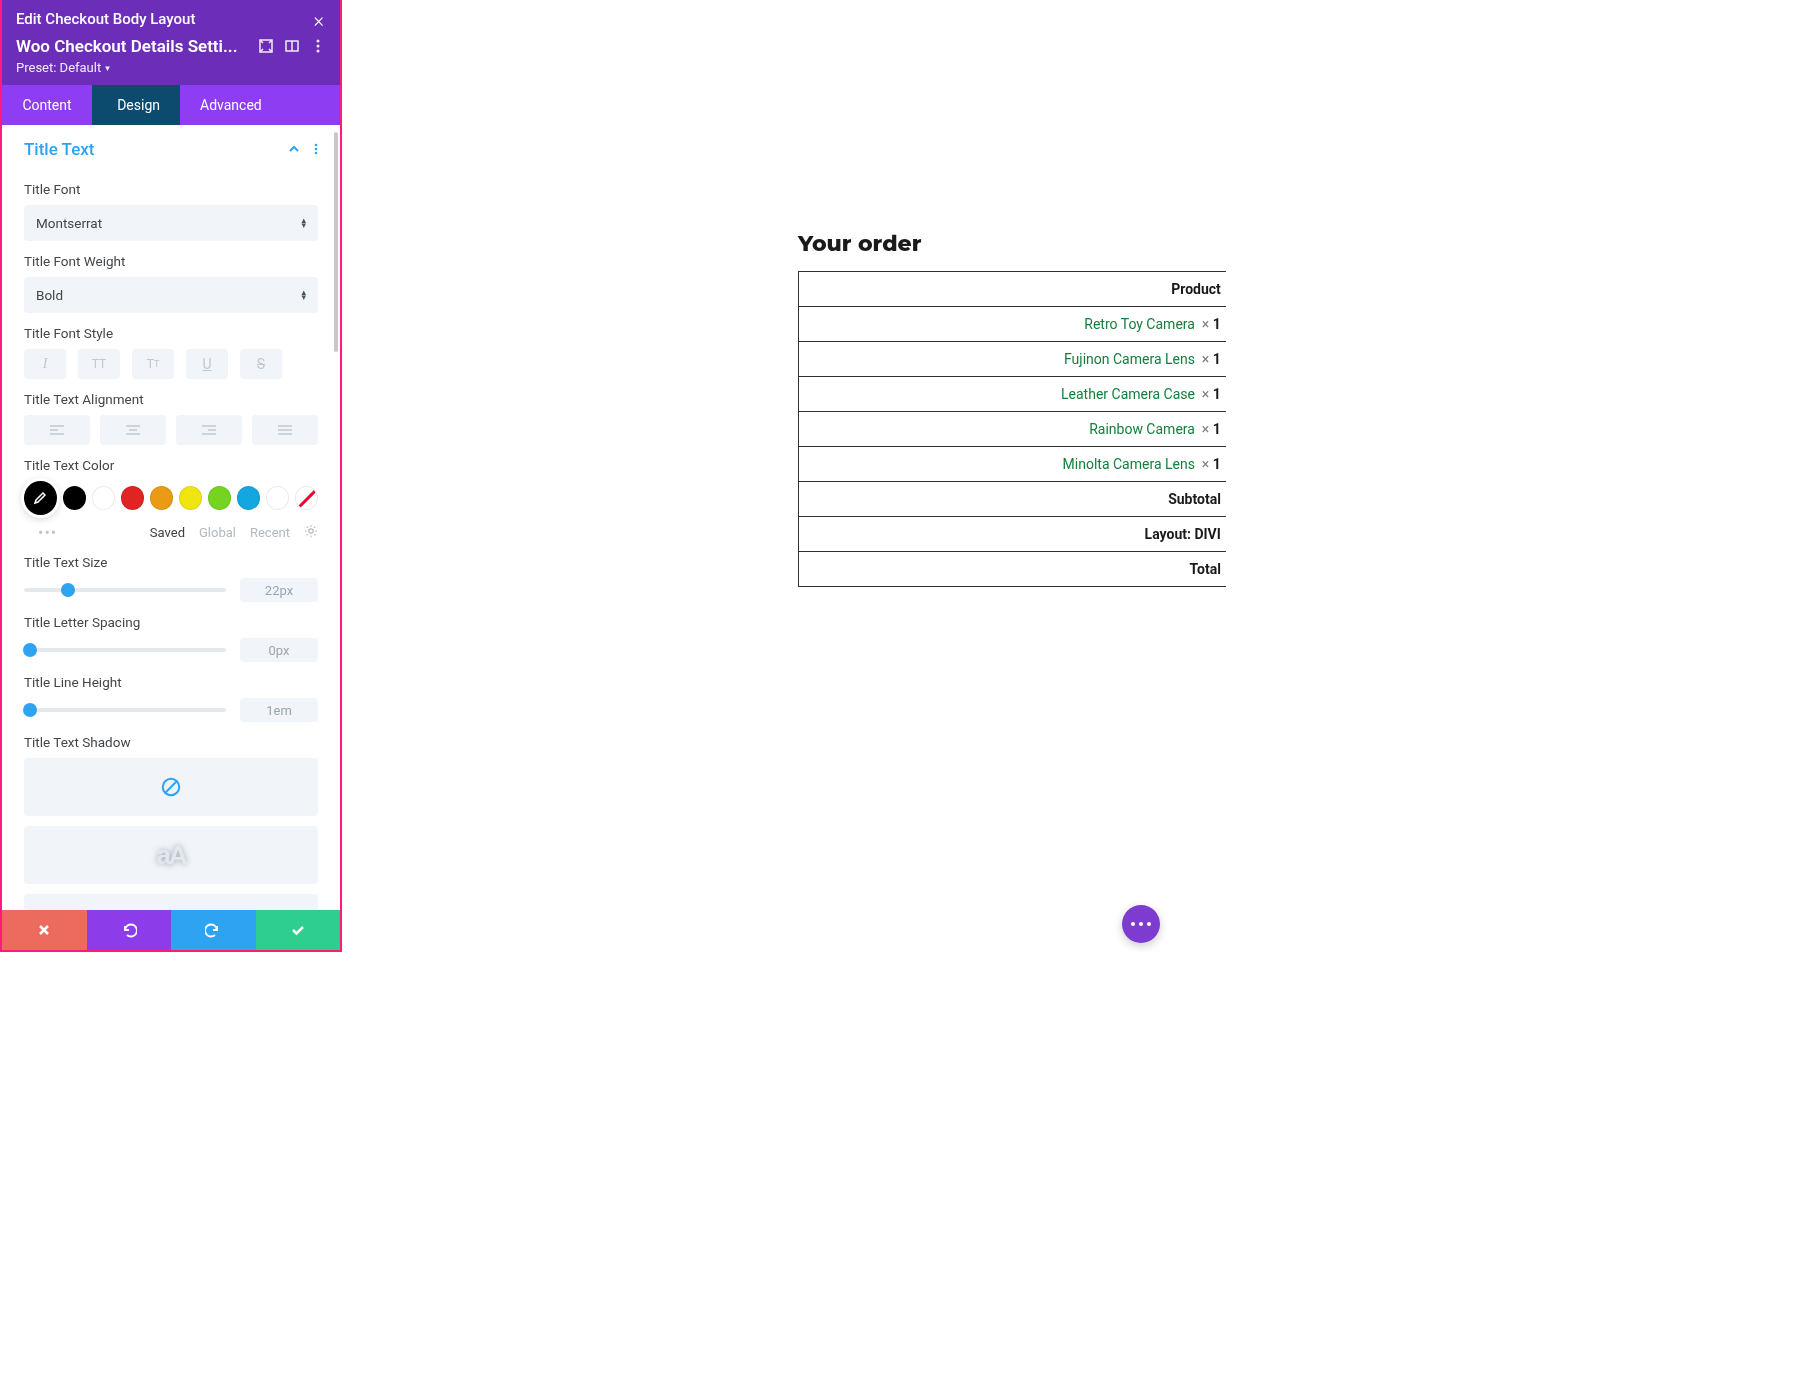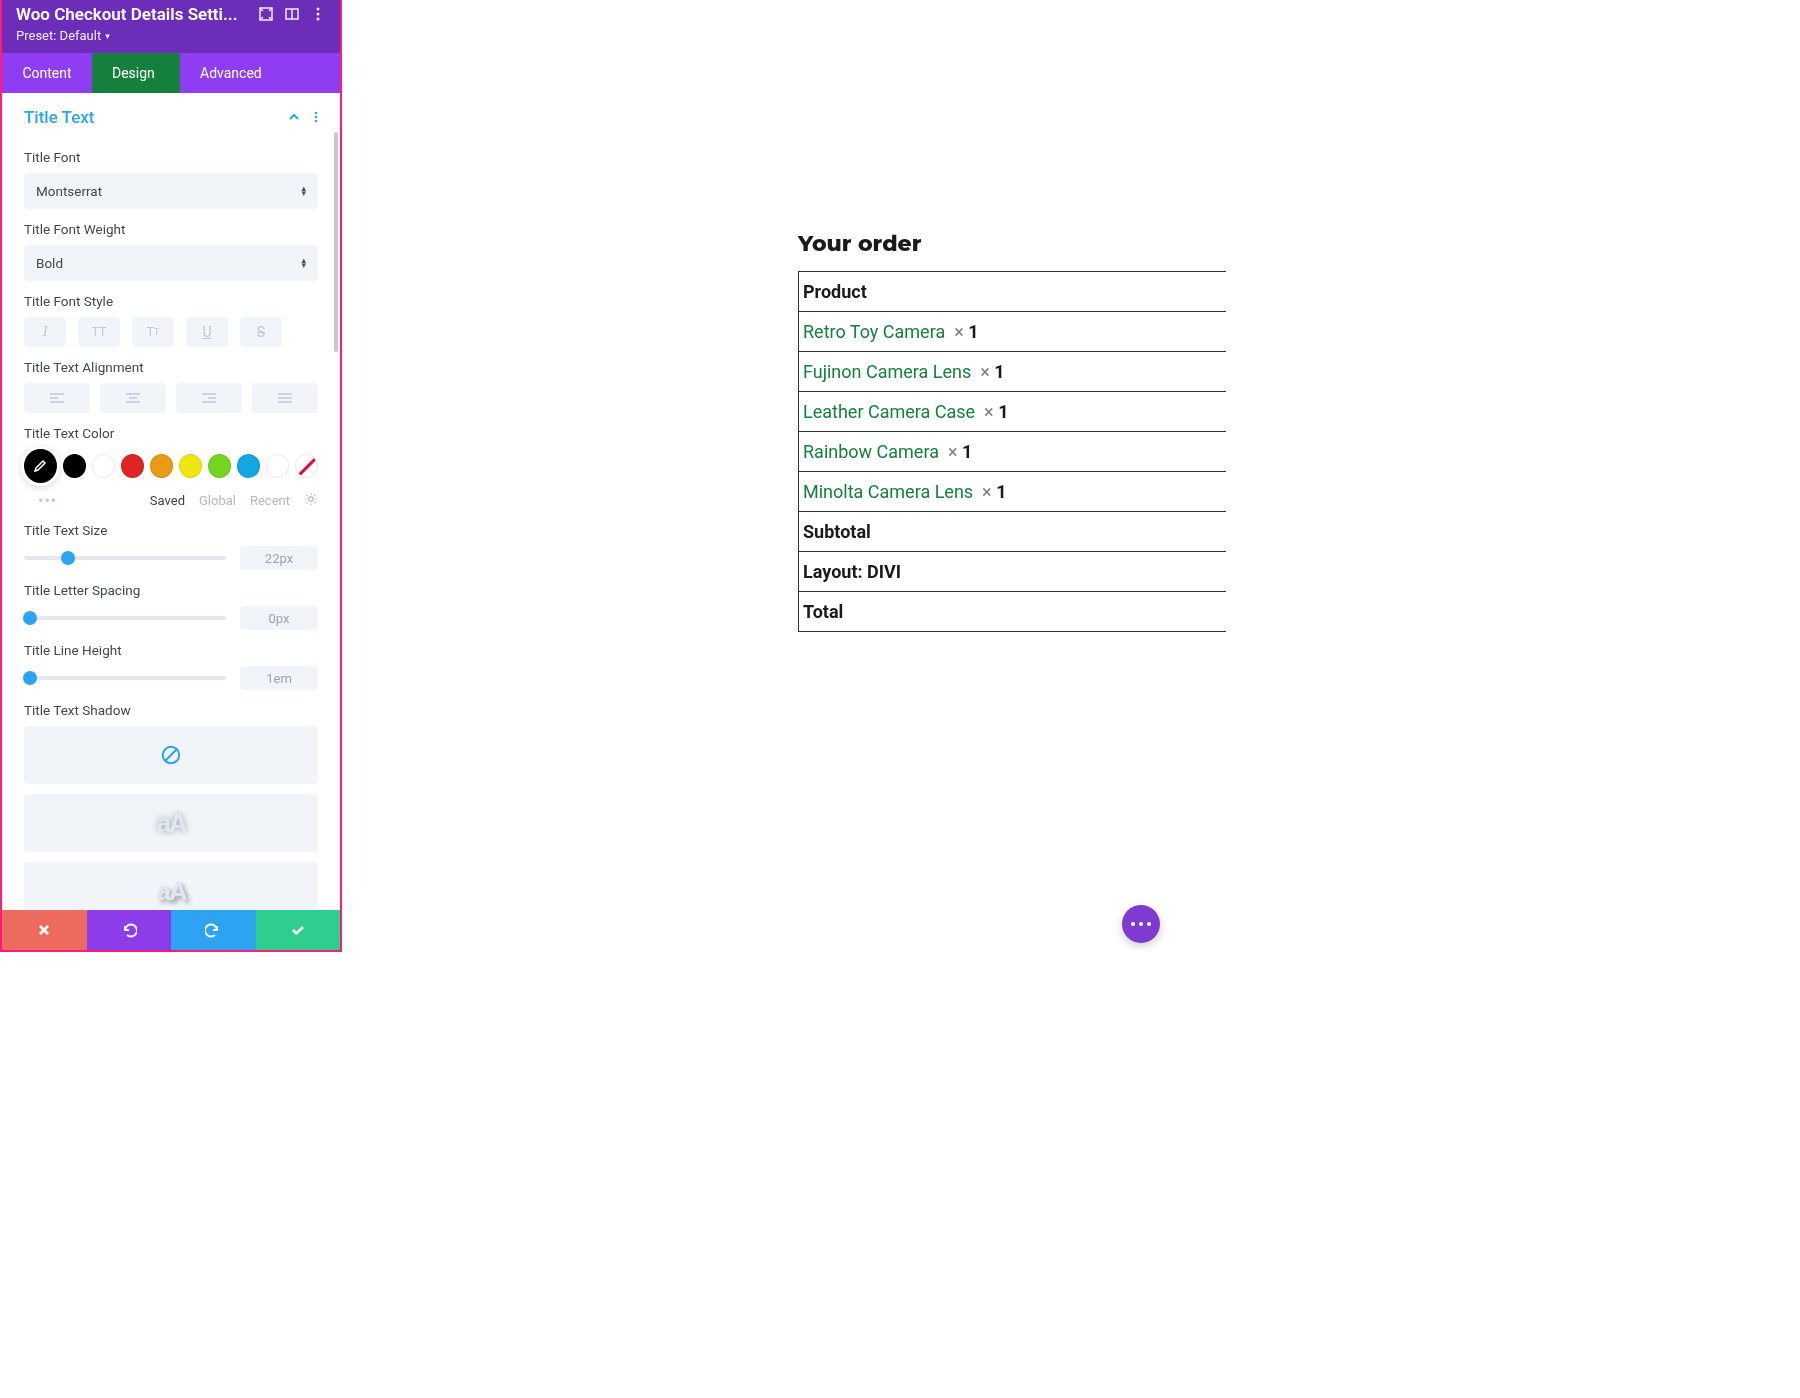--- a/index.html
+++ b/index.html
@@ -9,21 +9,21 @@
 .panel-header { background: #6c2eb9; color: #fff; padding: 0; }
 .title-bar { display: flex; align-items: center; justify-content: space-between; padding: 10px 14px 4px; font-size: 15px; font-weight: 500; }
 .title-bar .t { flex: 1; }
 .module-row { display: flex; align-items: center; padding: 4px 14px 2px; gap: 10px; }
 .module-row h2 { font-size: 17px; font-weight: 600; flex: 1; white-space: nowrap; overflow: hidden; text-overflow: ellipsis; }
 .module-row .hicon { width: 16px; height: 16px; display: inline-flex; align-items: center; justify-content: center; opacity: .9; }
 .preset-row { padding: 2px 14px 10px; font-size: 13px; opacity: .9; display:flex; align-items:center; gap:4px;}
 .tabs { display: flex; background: #8e3df2; }
 .tab { flex: 0 0 auto; padding: 12px 20px; font-size: 14px; color: #fff; cursor: pointer; }
 .tab.content-tab { flex: 0 0 90px; text-align:center;}
-.tab.design-tab { flex: 0 0 88px; background: #15803d; text-align:left;}
+.tab.design-tab { flex: 0 0 88px; background: #0c4a6e; text-align:right;}
 .tab.advanced-tab { flex: 0 0 100px; text-align:center;}
 .panel-body { background: #fff; flex: 1; overflow: hidden; position: relative; display:flex; flex-direction:column;border-radius:29px; }
 .scroll-area { flex:1; overflow:hidden; padding: 0; }
 .section-header { display: flex; align-items: center; justify-content: space-between; padding: 14px 18px 10px 22px; }
 .section-header .sh-title { color: #2ea3f2; font-size: 17px; font-weight: 500; }
 .section-header .sh-icons { display: flex; gap: 10px; align-items: center; }
 .sh-icons svg { width: 12px; height: 12px; }
 .opts { padding: 0 22px 12px; }
 .opt-label { font-size: 13.5px; color: #43474b; margin: 12px 0 8px; font-weight: 400; }
 .select { background: #f1f5f9; border: none; border-radius: 4px; padding: 10px 12px; font-size: 13.5px; color: #43474b; width: 100%; display: flex; align-items: center; justify-content: space-between; position: relative; }
@@ -65,40 +65,44 @@
 .pf-redo { background:#2ea3f2; }
 .pf-save { background:#2ecf8e; }
 .pf-btn svg { width:16px; height:16px; }
 .close-x { font-size:20px; font-weight:300; cursor:pointer; padding:0 6px; position:absolute; right:10px; top:8px;}
 .header-x-container{position:relative;}
 
 .preview { flex:1; background:#fff; position:relative; padding: 0; }
 .order-box { position:absolute; left:456px; top:230px; width:670px; }
 .order-title { font-family: Montserrat, Arial, sans-serif; font-size:22px; font-weight:800; color:#1a1a1a; margin-bottom:14px; }
 table.order { width:100%; border-collapse: collapse; border:1px solid #303030; }
-table.order th, table.order td { border:1px solid #303030; padding:9px 4px; font-size:18px; text-align:left; vertical-align:middle;}
+table.order th, table.order td { border:1px solid #303030; padding:9px 12px; font-size:14px; text-align:right; vertical-align:middle;}
 table.order th { font-weight:700; color:#1a1a1a;}
 table.order .col2 { width:35%; }
 .prod-name { color:#15803d; }
 .qty { color:#1a1a1a; font-weight:700; }
 .qty-x { color:#808080; font-weight:400;}
 .subtotal-label, .coupon-label, .total-label { font-weight:700; color:#1a1a1a;}
 .remove-link { color:#8cc6e9; font-weight:600; }
 .fab { position:absolute; left:780px; top:905px; width:38px; height:38px; background:#7e3bd0; border-radius:50%; display:flex; align-items:center; justify-content:center; color:#fff; cursor:pointer; box-shadow:0 3px 10px rgba(0,0,0,.2);}
 .fab span{ width:4px;height:4px;background:#fff;border-radius:50%; margin:0 2px;}
 .scrollbar-fake { position:absolute; right:2px; top:132px; bottom:42px; width:4px; }
 .scrollbar-fake::before{content:"";position:absolute; top:0; width:4px; height:220px; background:#c8c8c8; border-radius:2px;}
 .tri-down{font-size:9px;}
 </style>
 </head>
 <body>
 
 <div class="app">
   <div class="panel">
     <div class="panel-header header-x-container">
+      <div class="title-bar">
+        <span class="t">Edit Checkout Body Layout</span>
+        <span class="close-x">×</span>
+      </div>
       <div class="module-row">
         <h2>Woo Checkout Details Setti...</h2>
         <span class="hicon">
             <svg viewBox="0 0 16 16" fill="none" stroke="#fff" stroke-width="1.5">
               <rect x="2" y="2" width="12" height="12"></rect>
               <path d="M5 5l6 6M11 5l-6 6" opacity="0"></path>
               <path d="M6 2v3M2 6h3M10 14v-3M14 10h-3" opacity="0"></path>
               <path d="M2 2l3 3M14 14l-3-3M14 2l-3 3M2 14l3-3"></path>
             </svg>
           </span>

